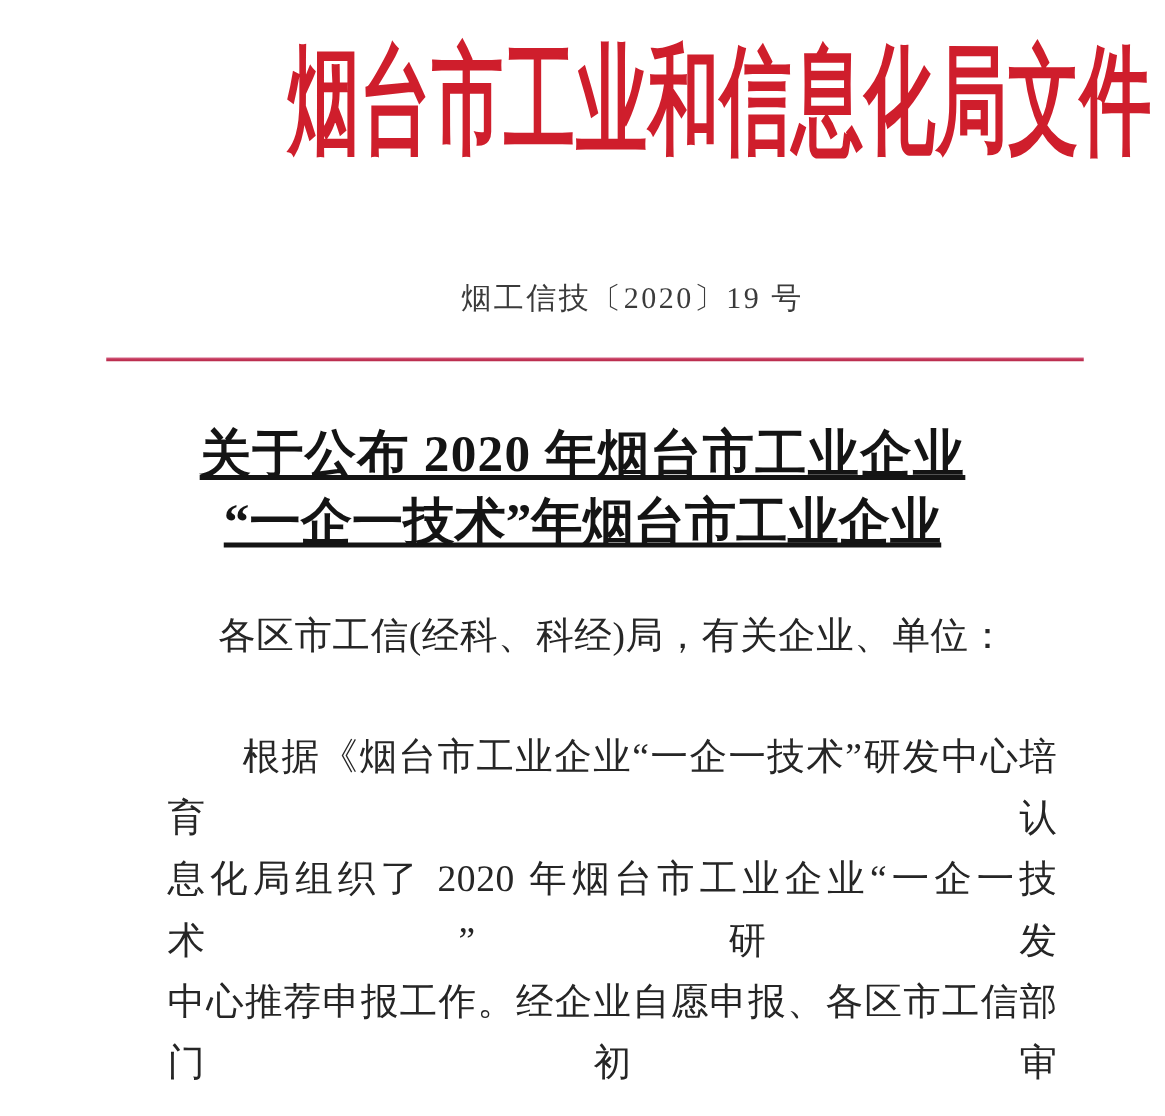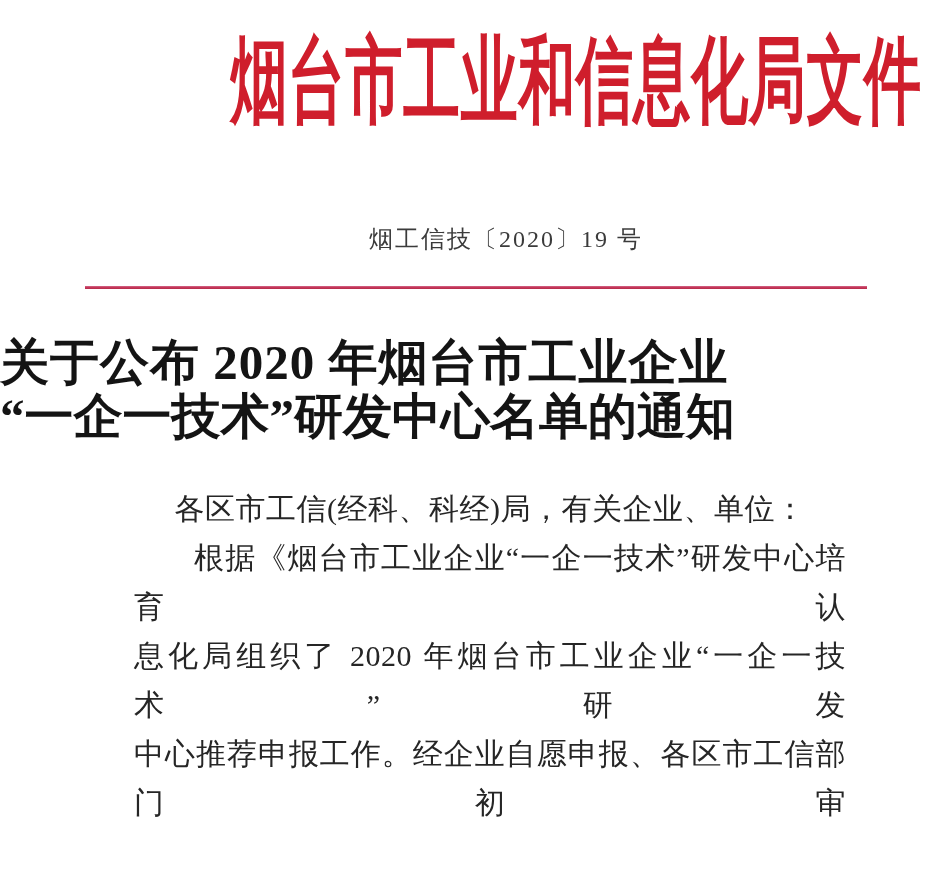--- a/index.html
+++ b/index.html
@@ -61,27 +61,28 @@
     border: none;
     background: linear-gradient(to bottom, #d4688a 0%, #c23355 55%, #b72a4b 100%);
   }
 
   
   .subject {
     position: absolute;
     top: 336px;
     left: 0;
     width: 100%;
-    text-align: left;
+    text-align: center;
     font-weight: bold;
     color: #141414;
-    font-size: 49px;
+    font-size: 41px;
     line-height: 54px;
     letter-spacing: 1px;
     white-space: nowrap;
+    text-decoration: underline;
   }
   .subject .line2 { letter-spacing: 0px; }
 
   
   .body-text {
     position: absolute;
     top: 484px;
     left: 134px;
     width: 712px;
     font-size: 30px;
@@ -89,38 +90,38 @@
     color: #262626;
     letter-spacing: 0.5px;
   }
   .body-line { white-space: nowrap; text-align: center; }
   .body-line.stretch {
     white-space: normal;
     text-align: justify;
     text-align-last: justify;
     text-justify: inter-character;
   }
-  .body-line.indent { text-indent: 2em; }
+  .body-line.indent { text-indent: 2em; margin-top: 48px; }
 </style>
 </head>
 <body>
 
 <div class="page">
 
   <div class="letterhead">
     <span class="letterhead-text">烟台市工业和信息化局文件</span>
   </div>
 
   <div class="doc-number">烟工信技〔2020〕19 号</div>
 
   <hr class="divider">
 
   <div class="subject">
     <div class="line1">关于公布 2020 年烟台市工业企业</div>
-    <div class="line2">“一企一技术”研发中心名单的通知</div>
+    <div class="line2">“一企一技术”年烟台市工业企业</div>
   </div>
 
   <div class="body-text">
     <div class="body-line">各区市工信(经科、科经)局，有关企业、单位：</div>
     <div class="body-line stretch indent">根据《烟台市工业企业“一企一技术”研发中心培育认</div>
     <div class="body-line stretch">息化局组织了 2020 年烟台市工业企业“一企一技术”研发</div>
     <div class="body-line stretch">中心推荐申报工作。经企业自愿申报、各区市工信部门初审</div>
 
   </div>
 

